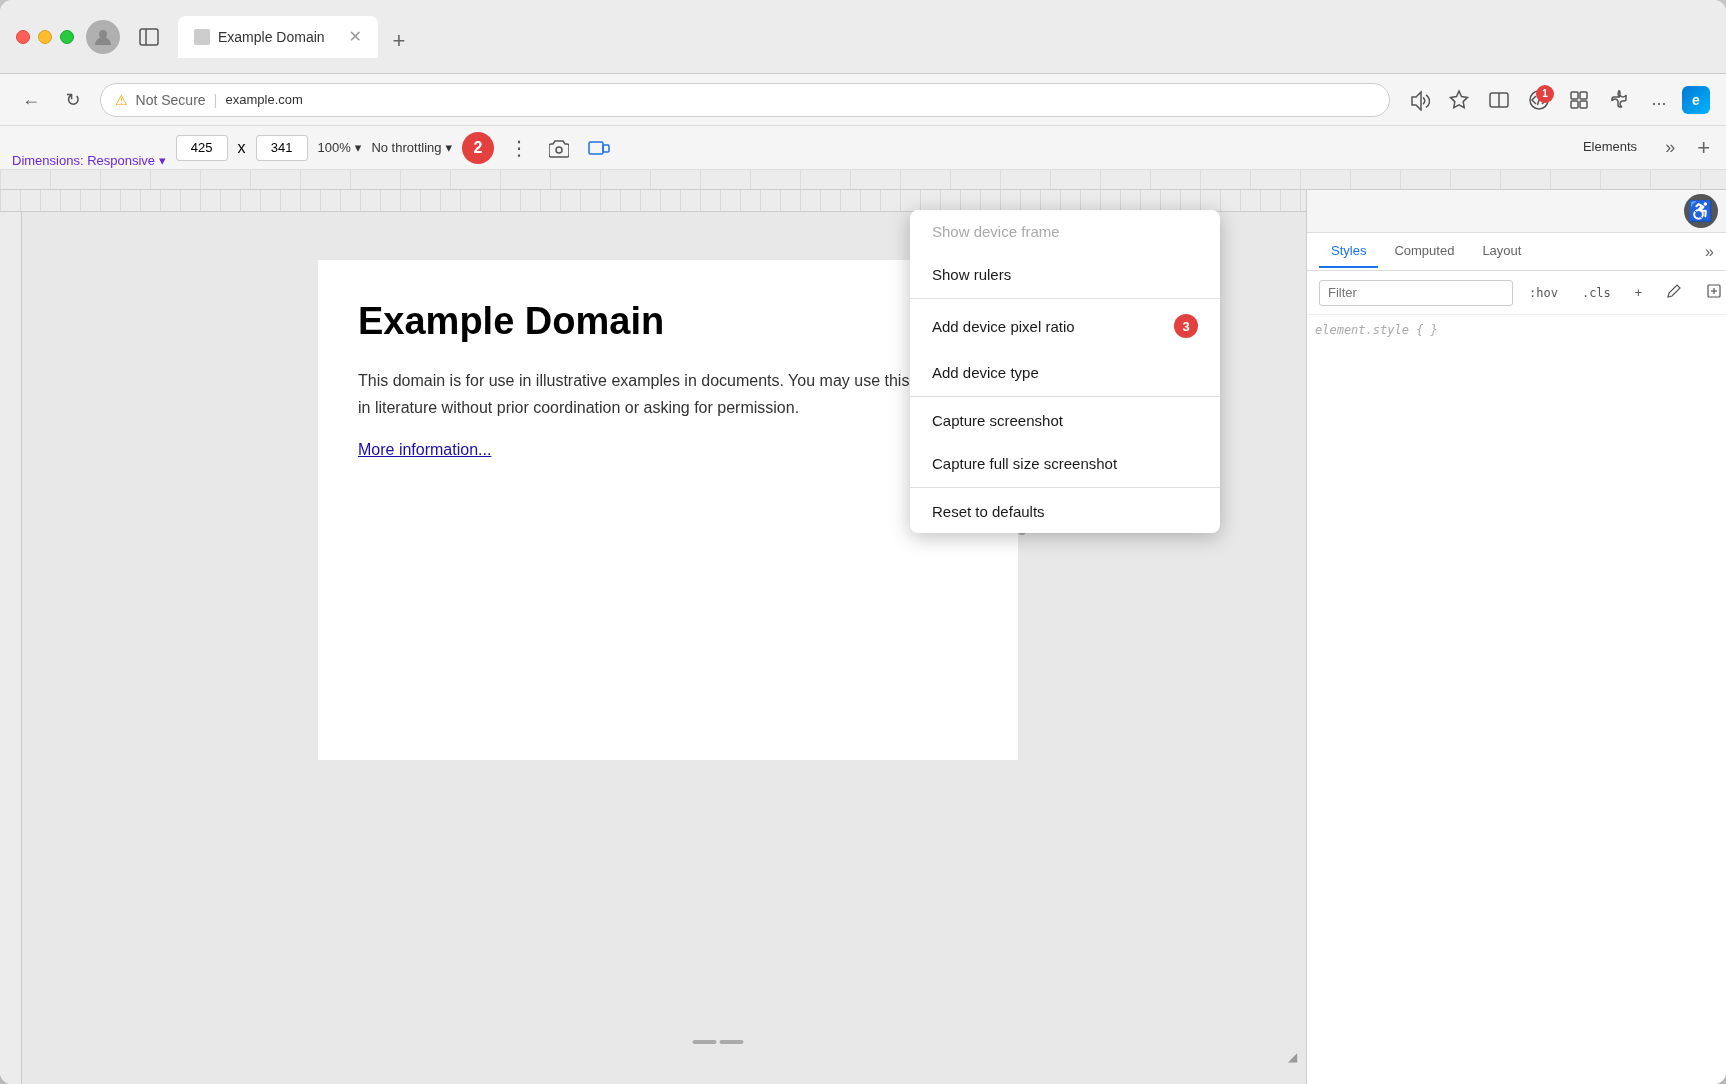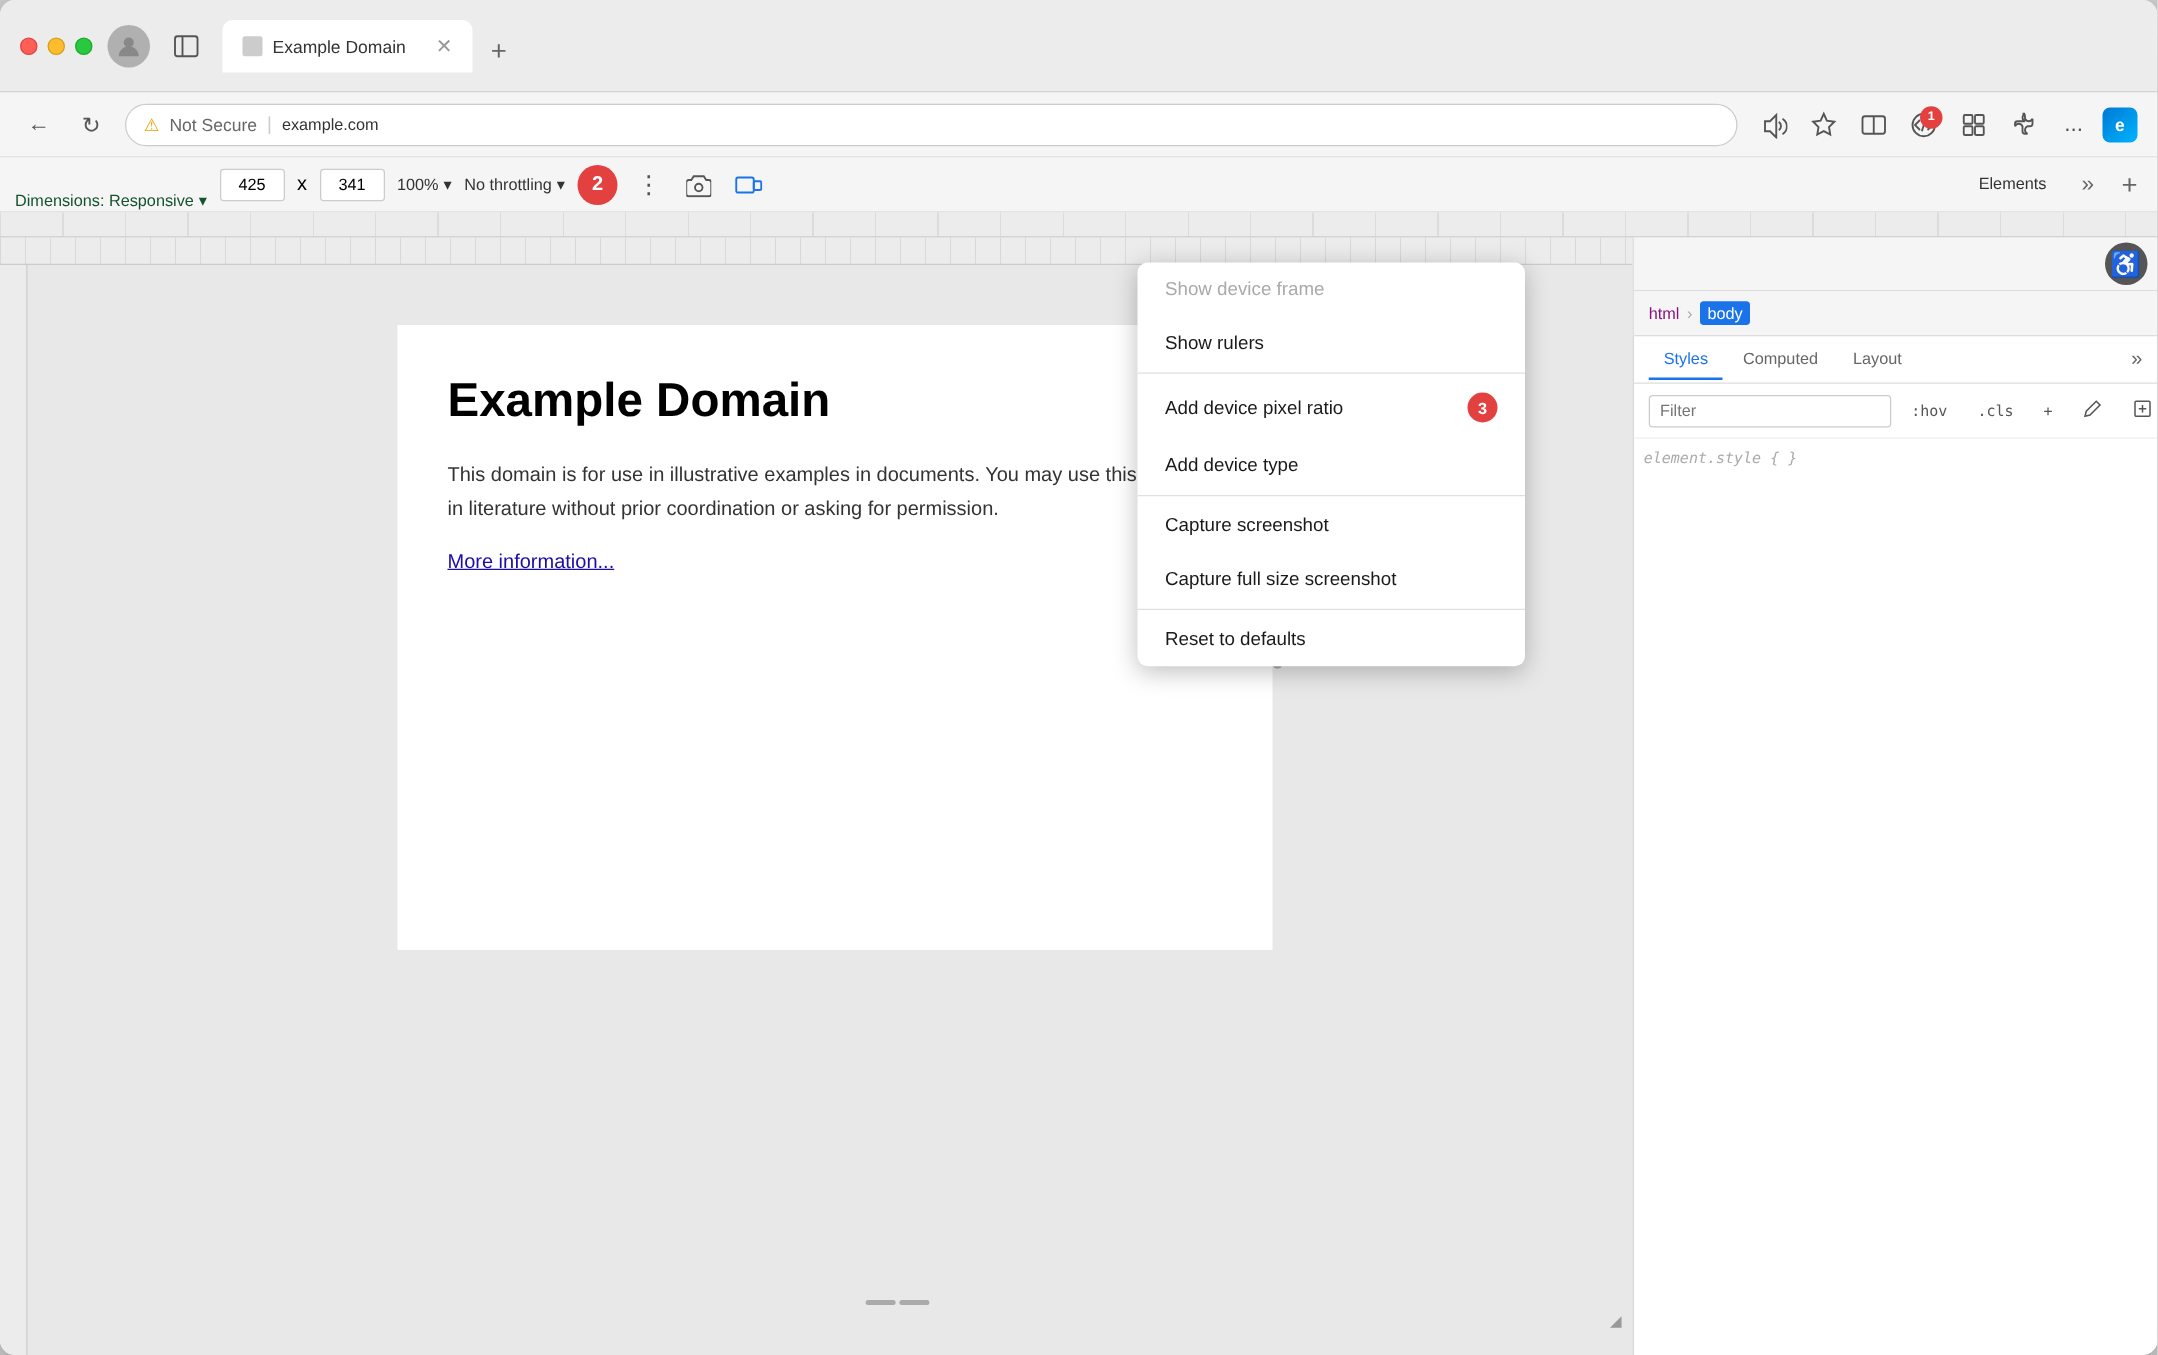--- a/index.html
+++ b/index.html
@@ -233,21 +233,21 @@
       gap: 10px;
       border-bottom: 1px solid #ddd;
       flex-shrink: 0;
     }
 
     .dimensions-selector {
       display: flex;
       align-items: center;
       gap: 4px;
       font-size: 13px;
-      color: #14532d;
+      color: #6d28d9;
       cursor: pointer;
       margin-top: 26px;
     }
 
     .dim-input {
       width: 52px;
       height: 26px;
       border: 1px solid #ccc;
       border-radius: 3px;
       text-align: center;
@@ -690,25 +690,20 @@
 
     <div class="devtools-panel">
 
       <div style="display:flex;align-items:center;padding:4px 8px;border-bottom:1px solid #ddd;background:#f5f5f5;">
         <div style="display:flex;flex:1;align-items:center;gap:0;">
           
         </div>
         <div style="margin-left:auto;background:#555;border-radius:50%;width:34px;height:34px;display:flex;align-items:center;justify-content:center;color:white;font-size:20px;">♿</div>
       </div>
 
-      <div class="breadcrumb-bar" style="background:#f5f5f5;">
-        <span class="breadcrumb-tag">html</span>
-        <span style="color:#aaa;">›</span>
-        <span class="breadcrumb-tag body-tag" style="background:#1a73e8;color:white;padding:2px 6px;border-radius:3px;">body</span>
-      </div>
 
       <div class="styles-tabs">
         <div class="styles-tab active">Styles</div>
         <div class="styles-tab">Computed</div>
         <div class="styles-tab">Layout</div>
         <div class="styles-more">»</div>
       </div>
 
       <div class="filter-bar">
         <input class="filter-input" type="text" placeholder="Filter" style="">

